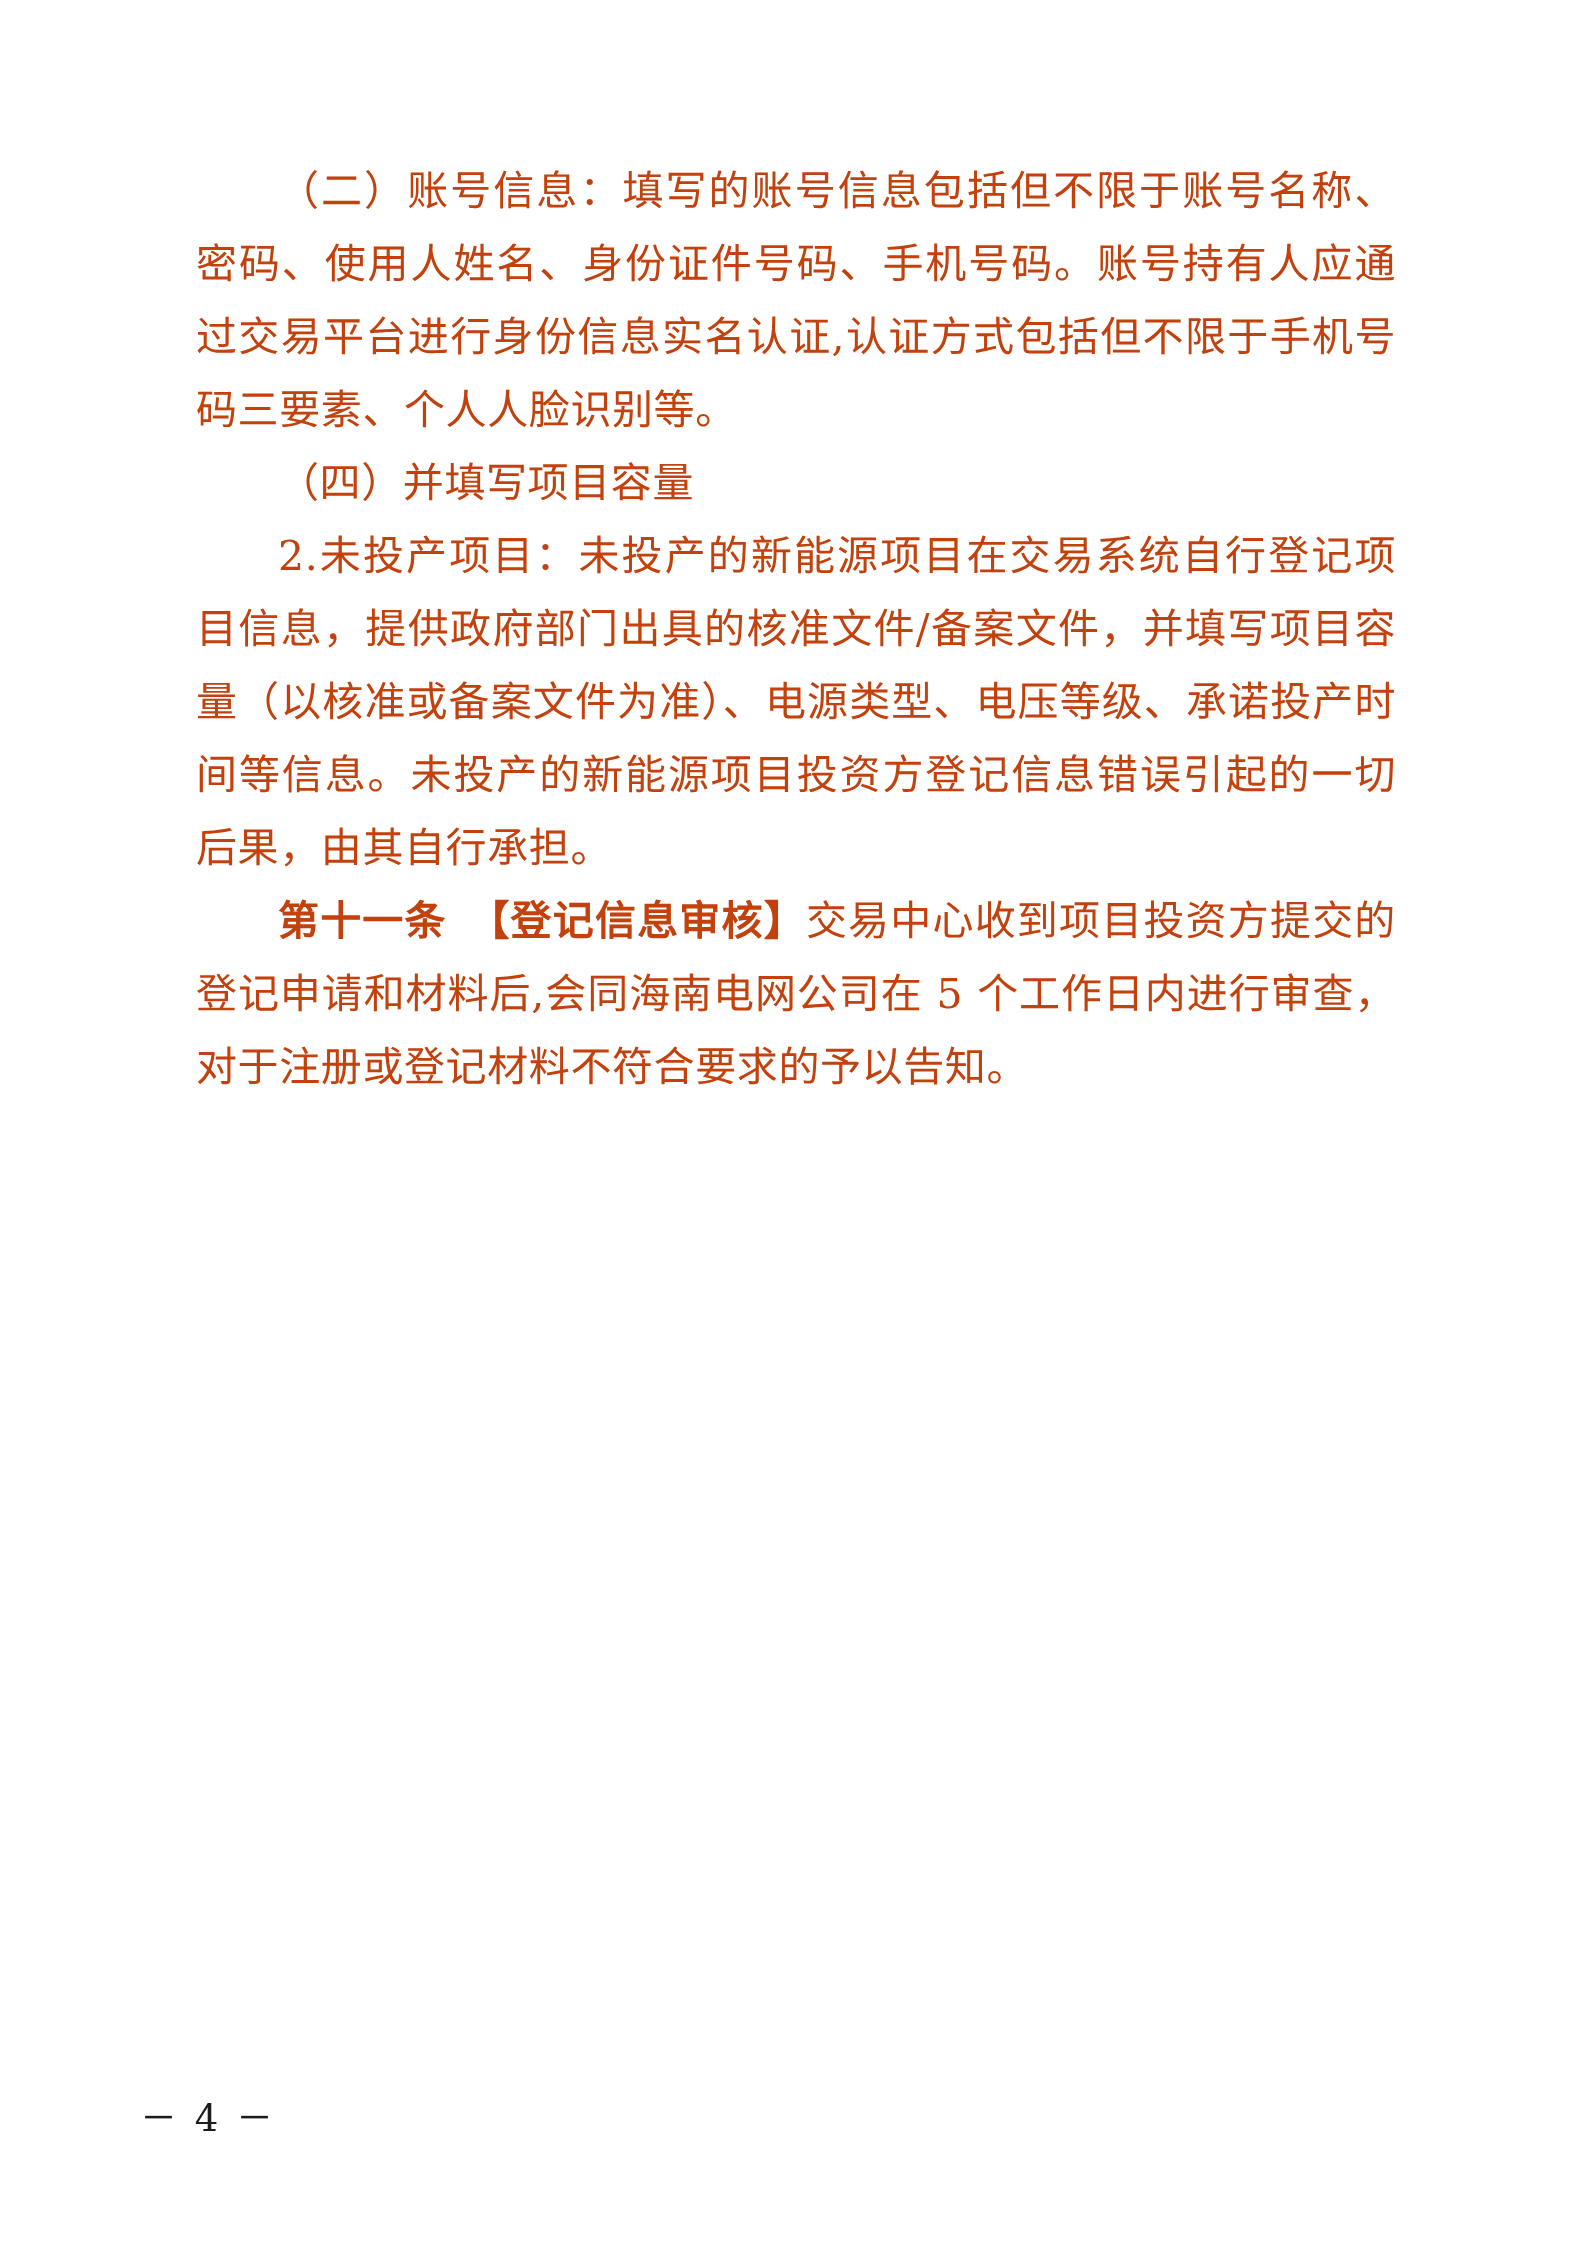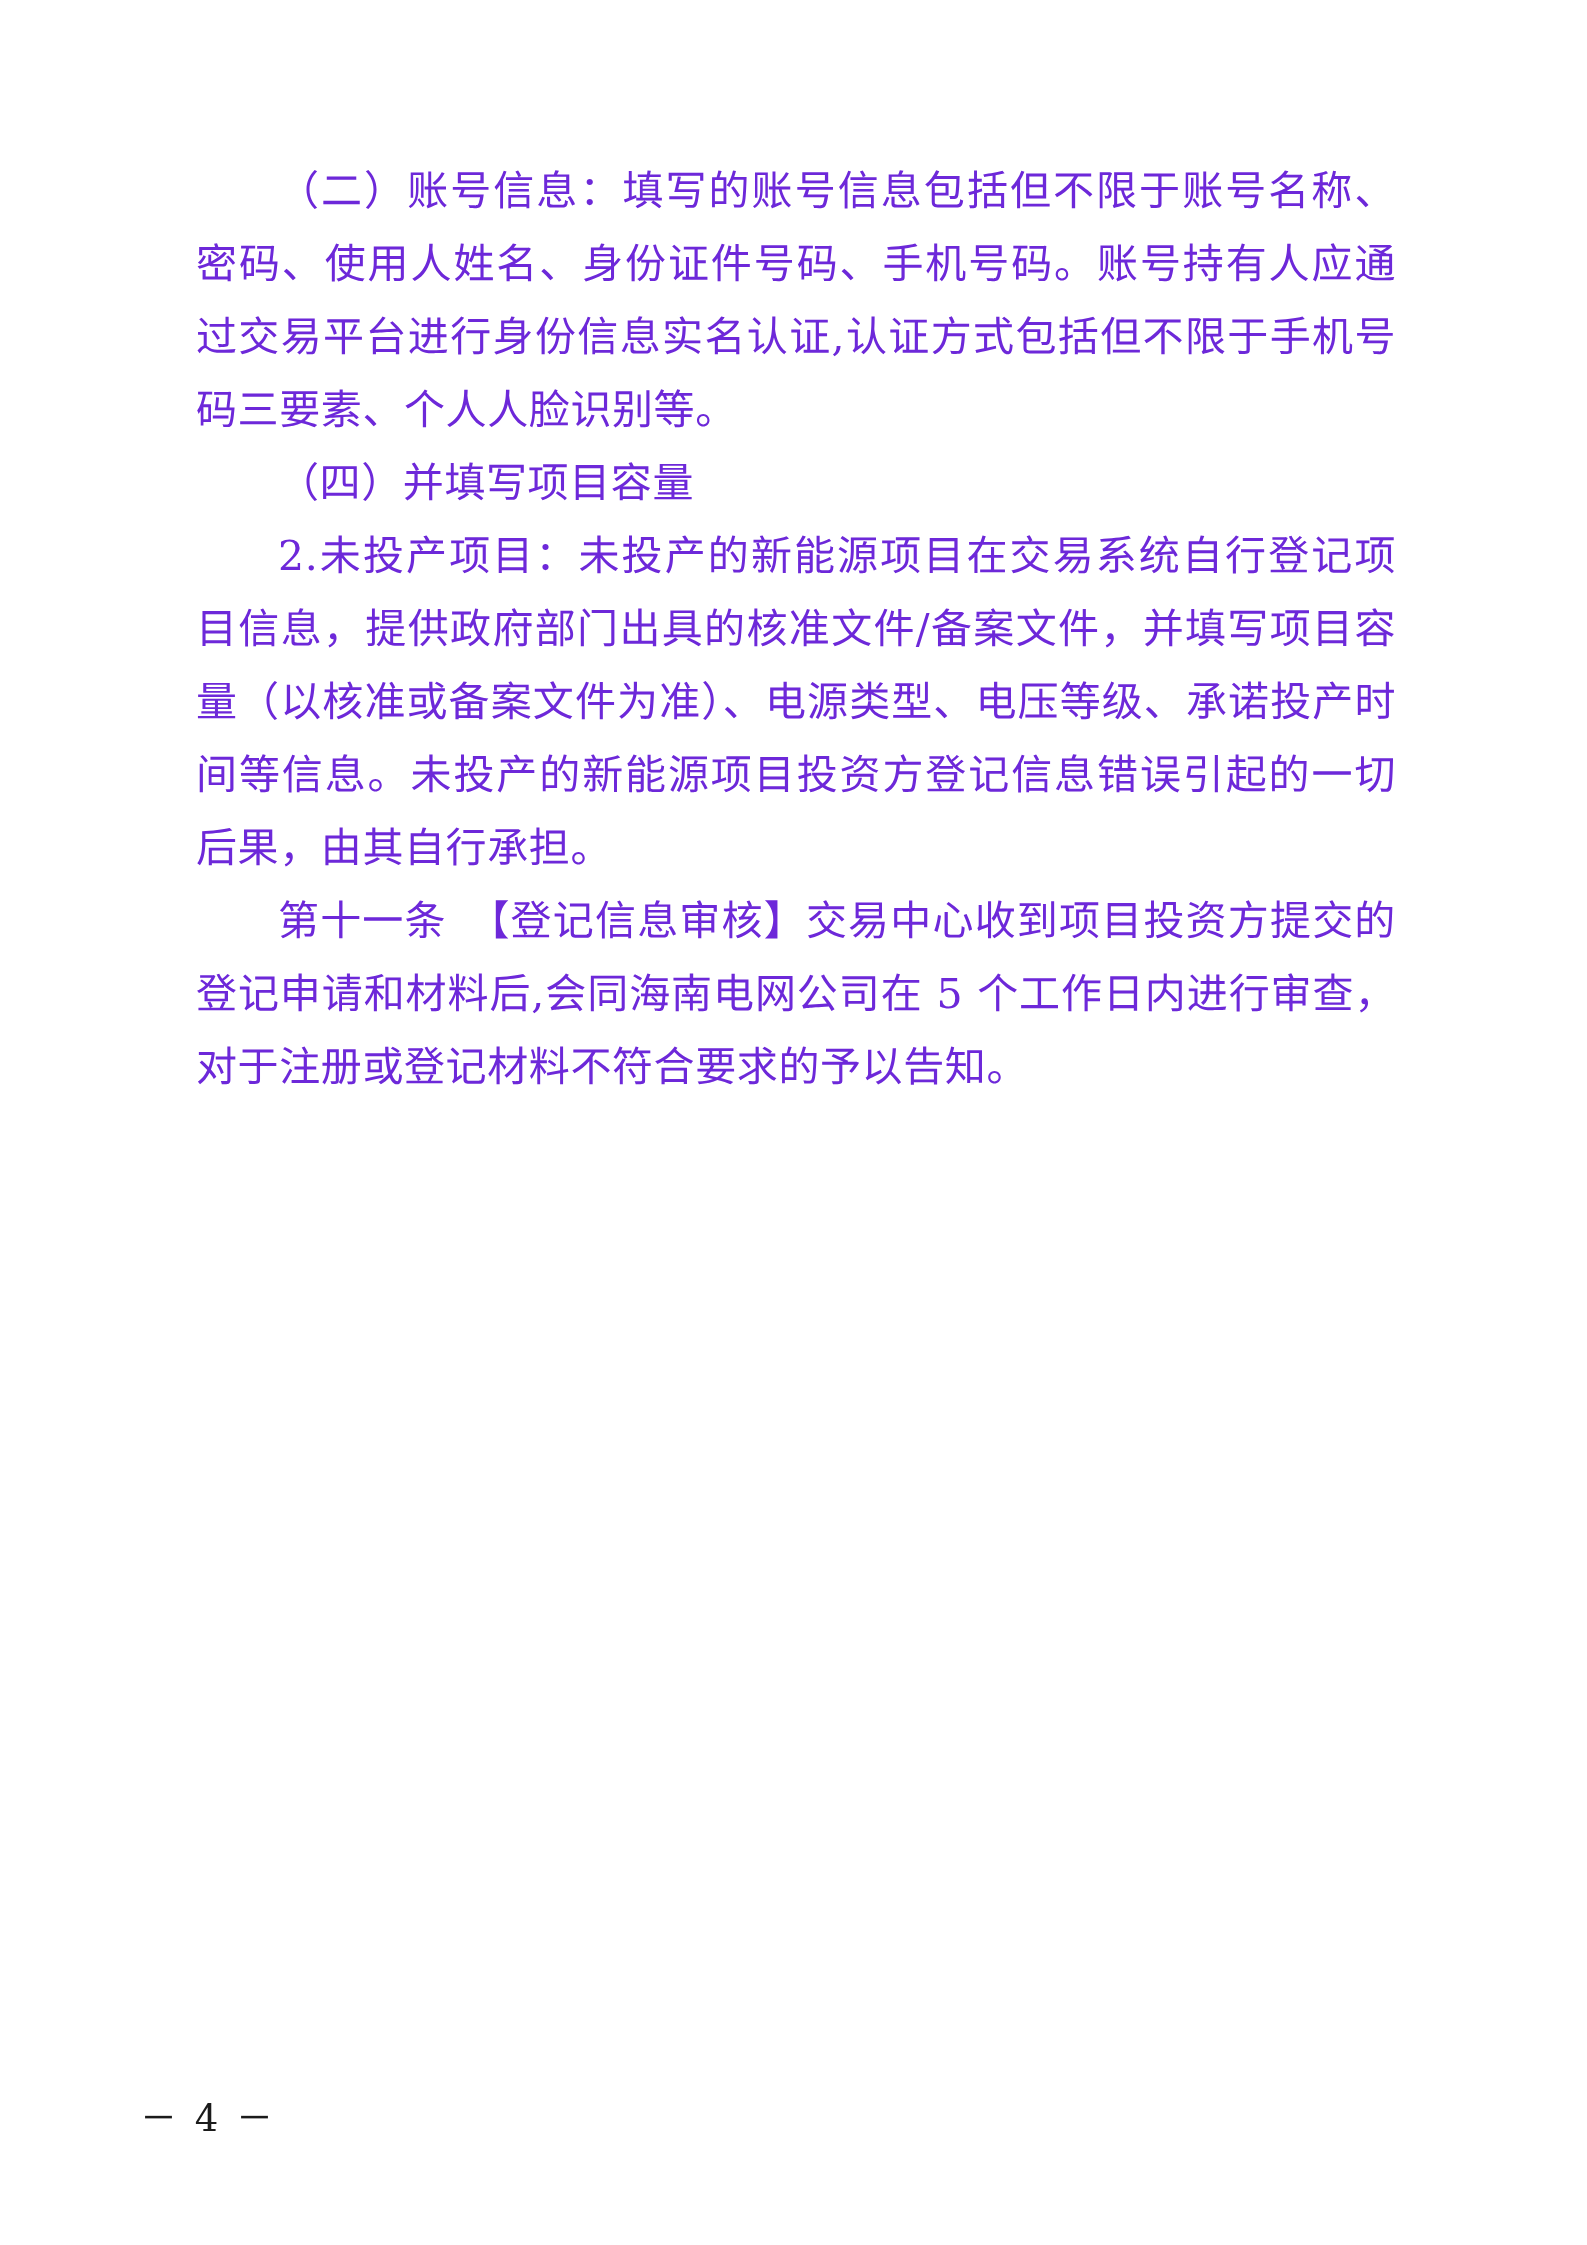--- a/index.html
+++ b/index.html
@@ -24,38 +24,38 @@
     position: absolute;
     left: 196px;
     top: 155px;
     width: 1200px;
   }
   
   .para {
     font-family: "DejaVu Serif", "Liberation Serif", serif;
     font-size: 41px;
     line-height: 73px;
-    color: #6d28d9;
+    color: #c2410c;
     text-align: justify;
     text-justify: inter-character;
     text-align-last: left;
     letter-spacing: 0.6px;
     margin: 0 0 0 0;
     word-break: break-all;
   }
   .para.indent {
     text-indent: 82px;
   }
   
   .para.short {
     text-align: left;
     text-align-last: left;
   }
   .bold {
-    font-weight: 400;
+    font-weight: 700;
   }
   .page-number {
     position: absolute;
     left: 140px;
     top: 2097px;
     font-family: "DejaVu Serif", "Liberation Serif", serif;
     font-size: 37px;
     line-height: 44px;
     color: #1b1b1b;
     letter-spacing: 3px;

